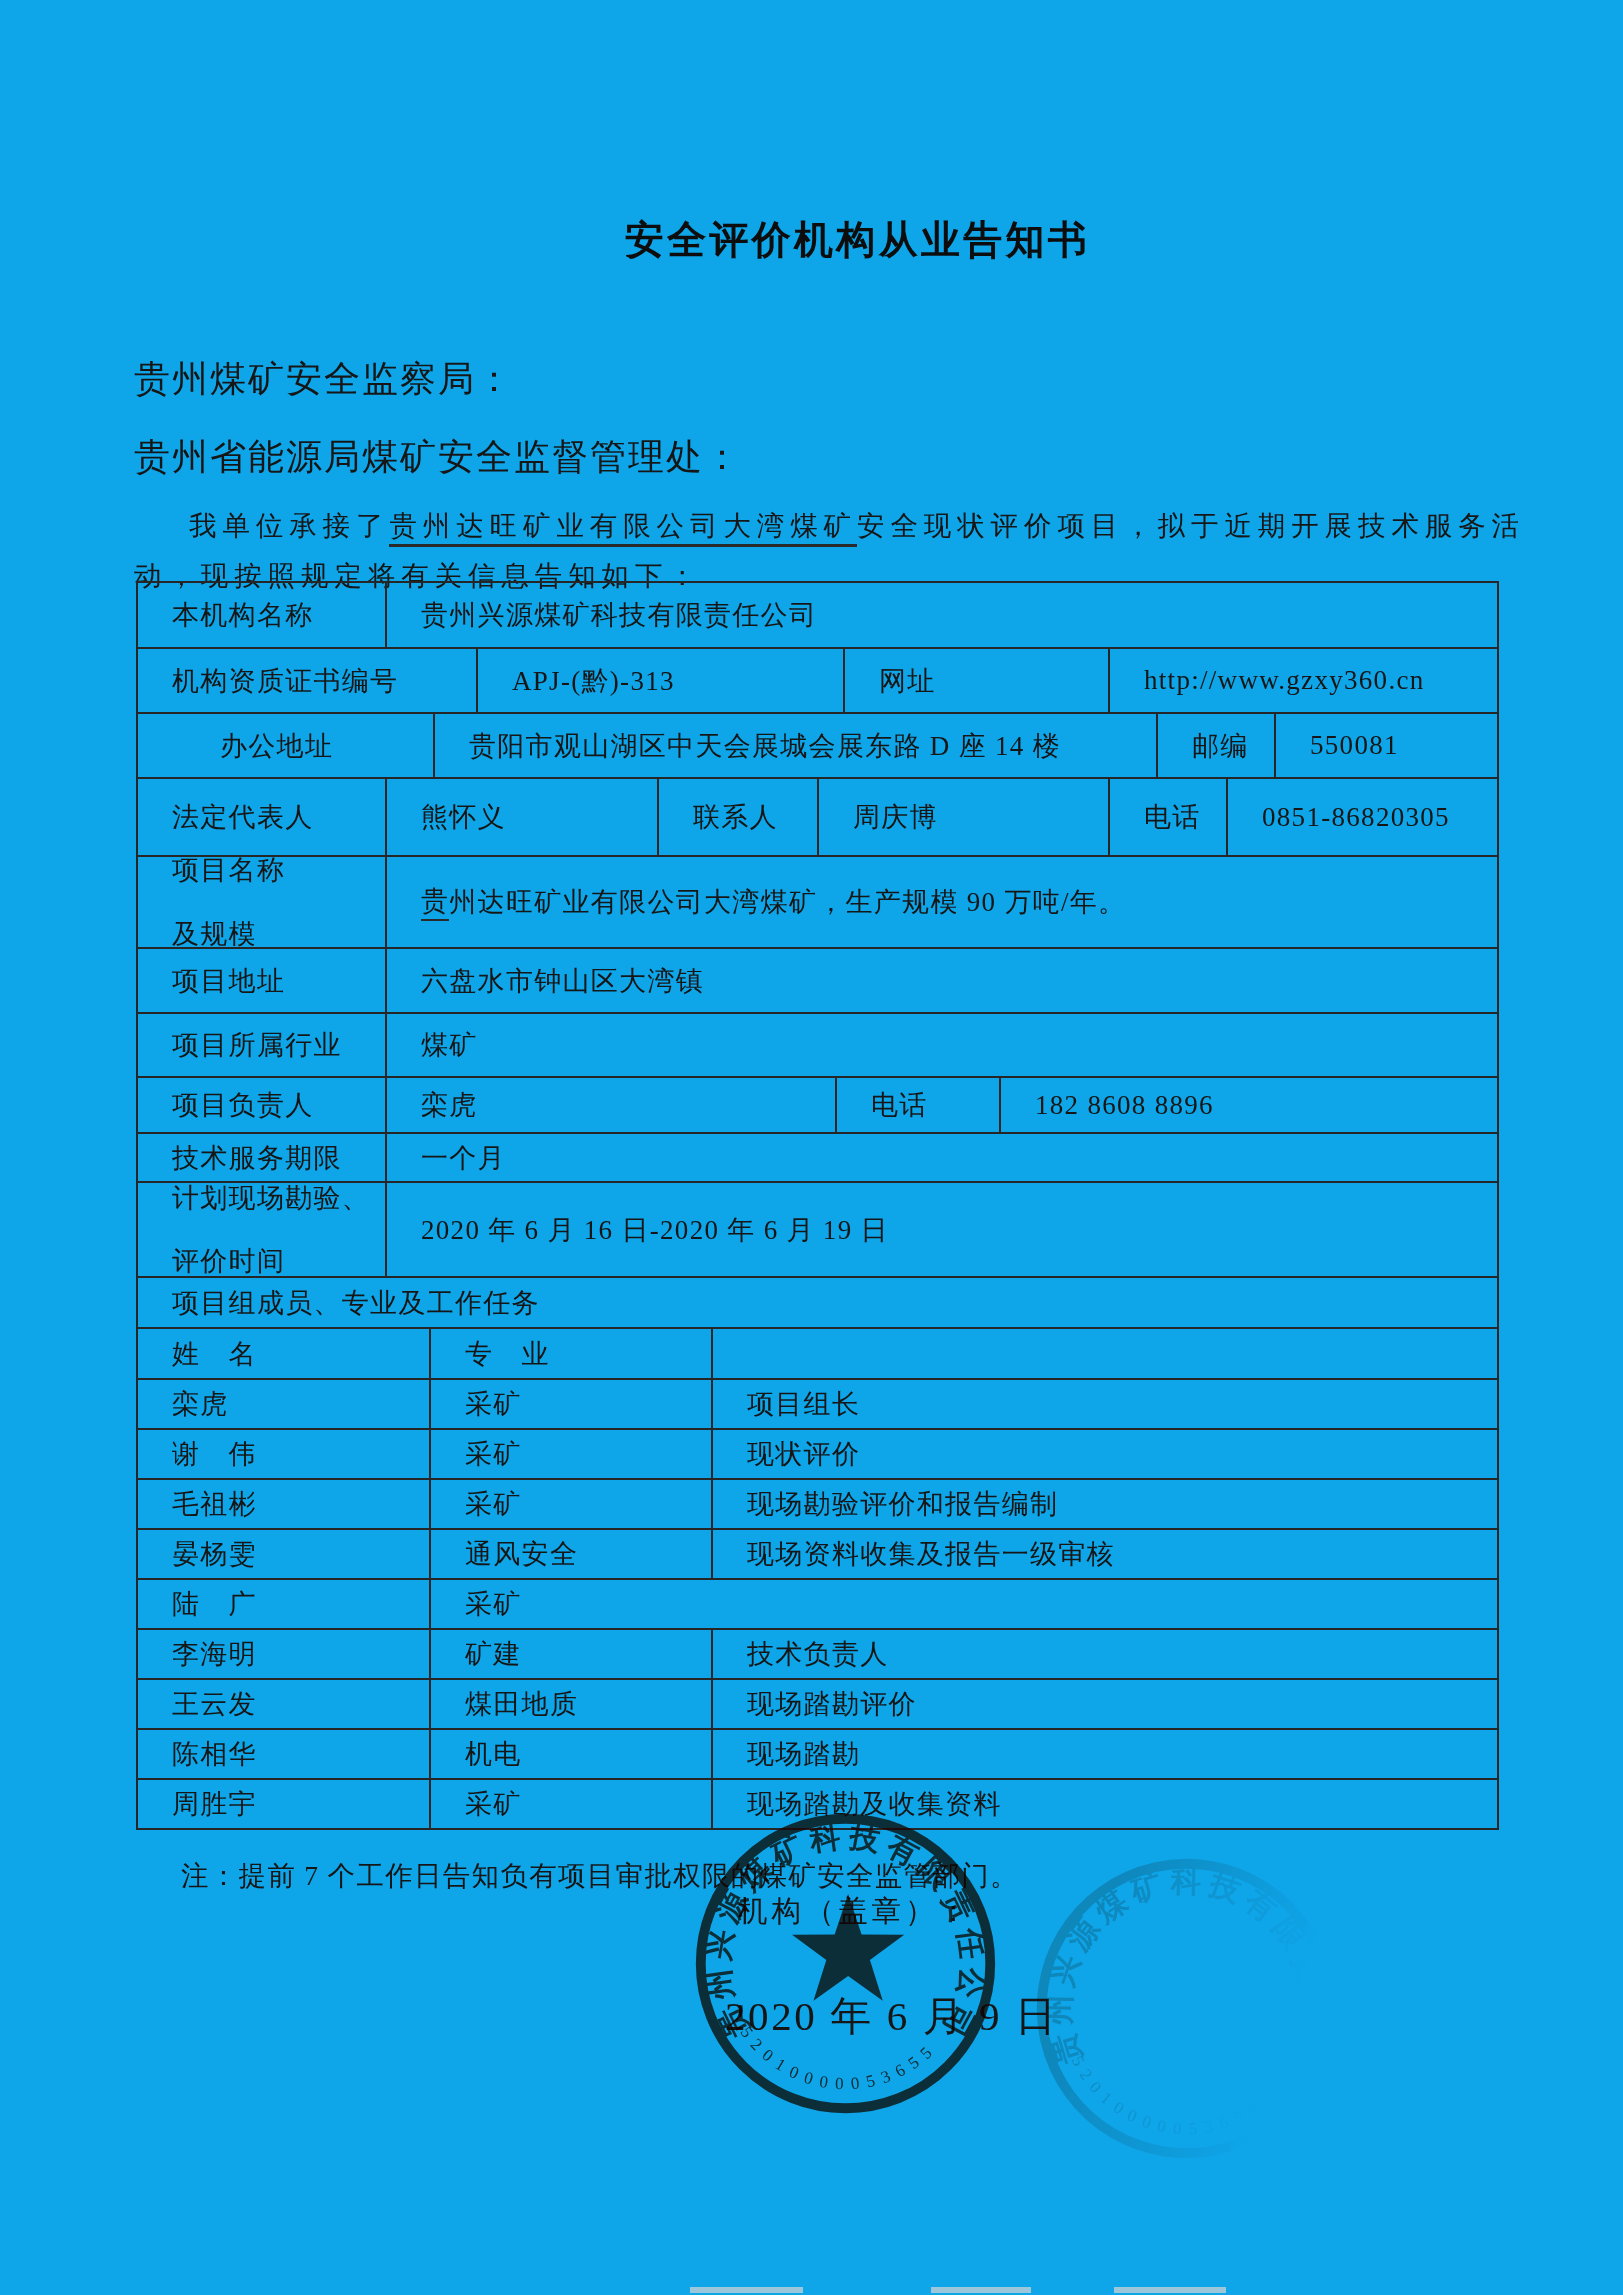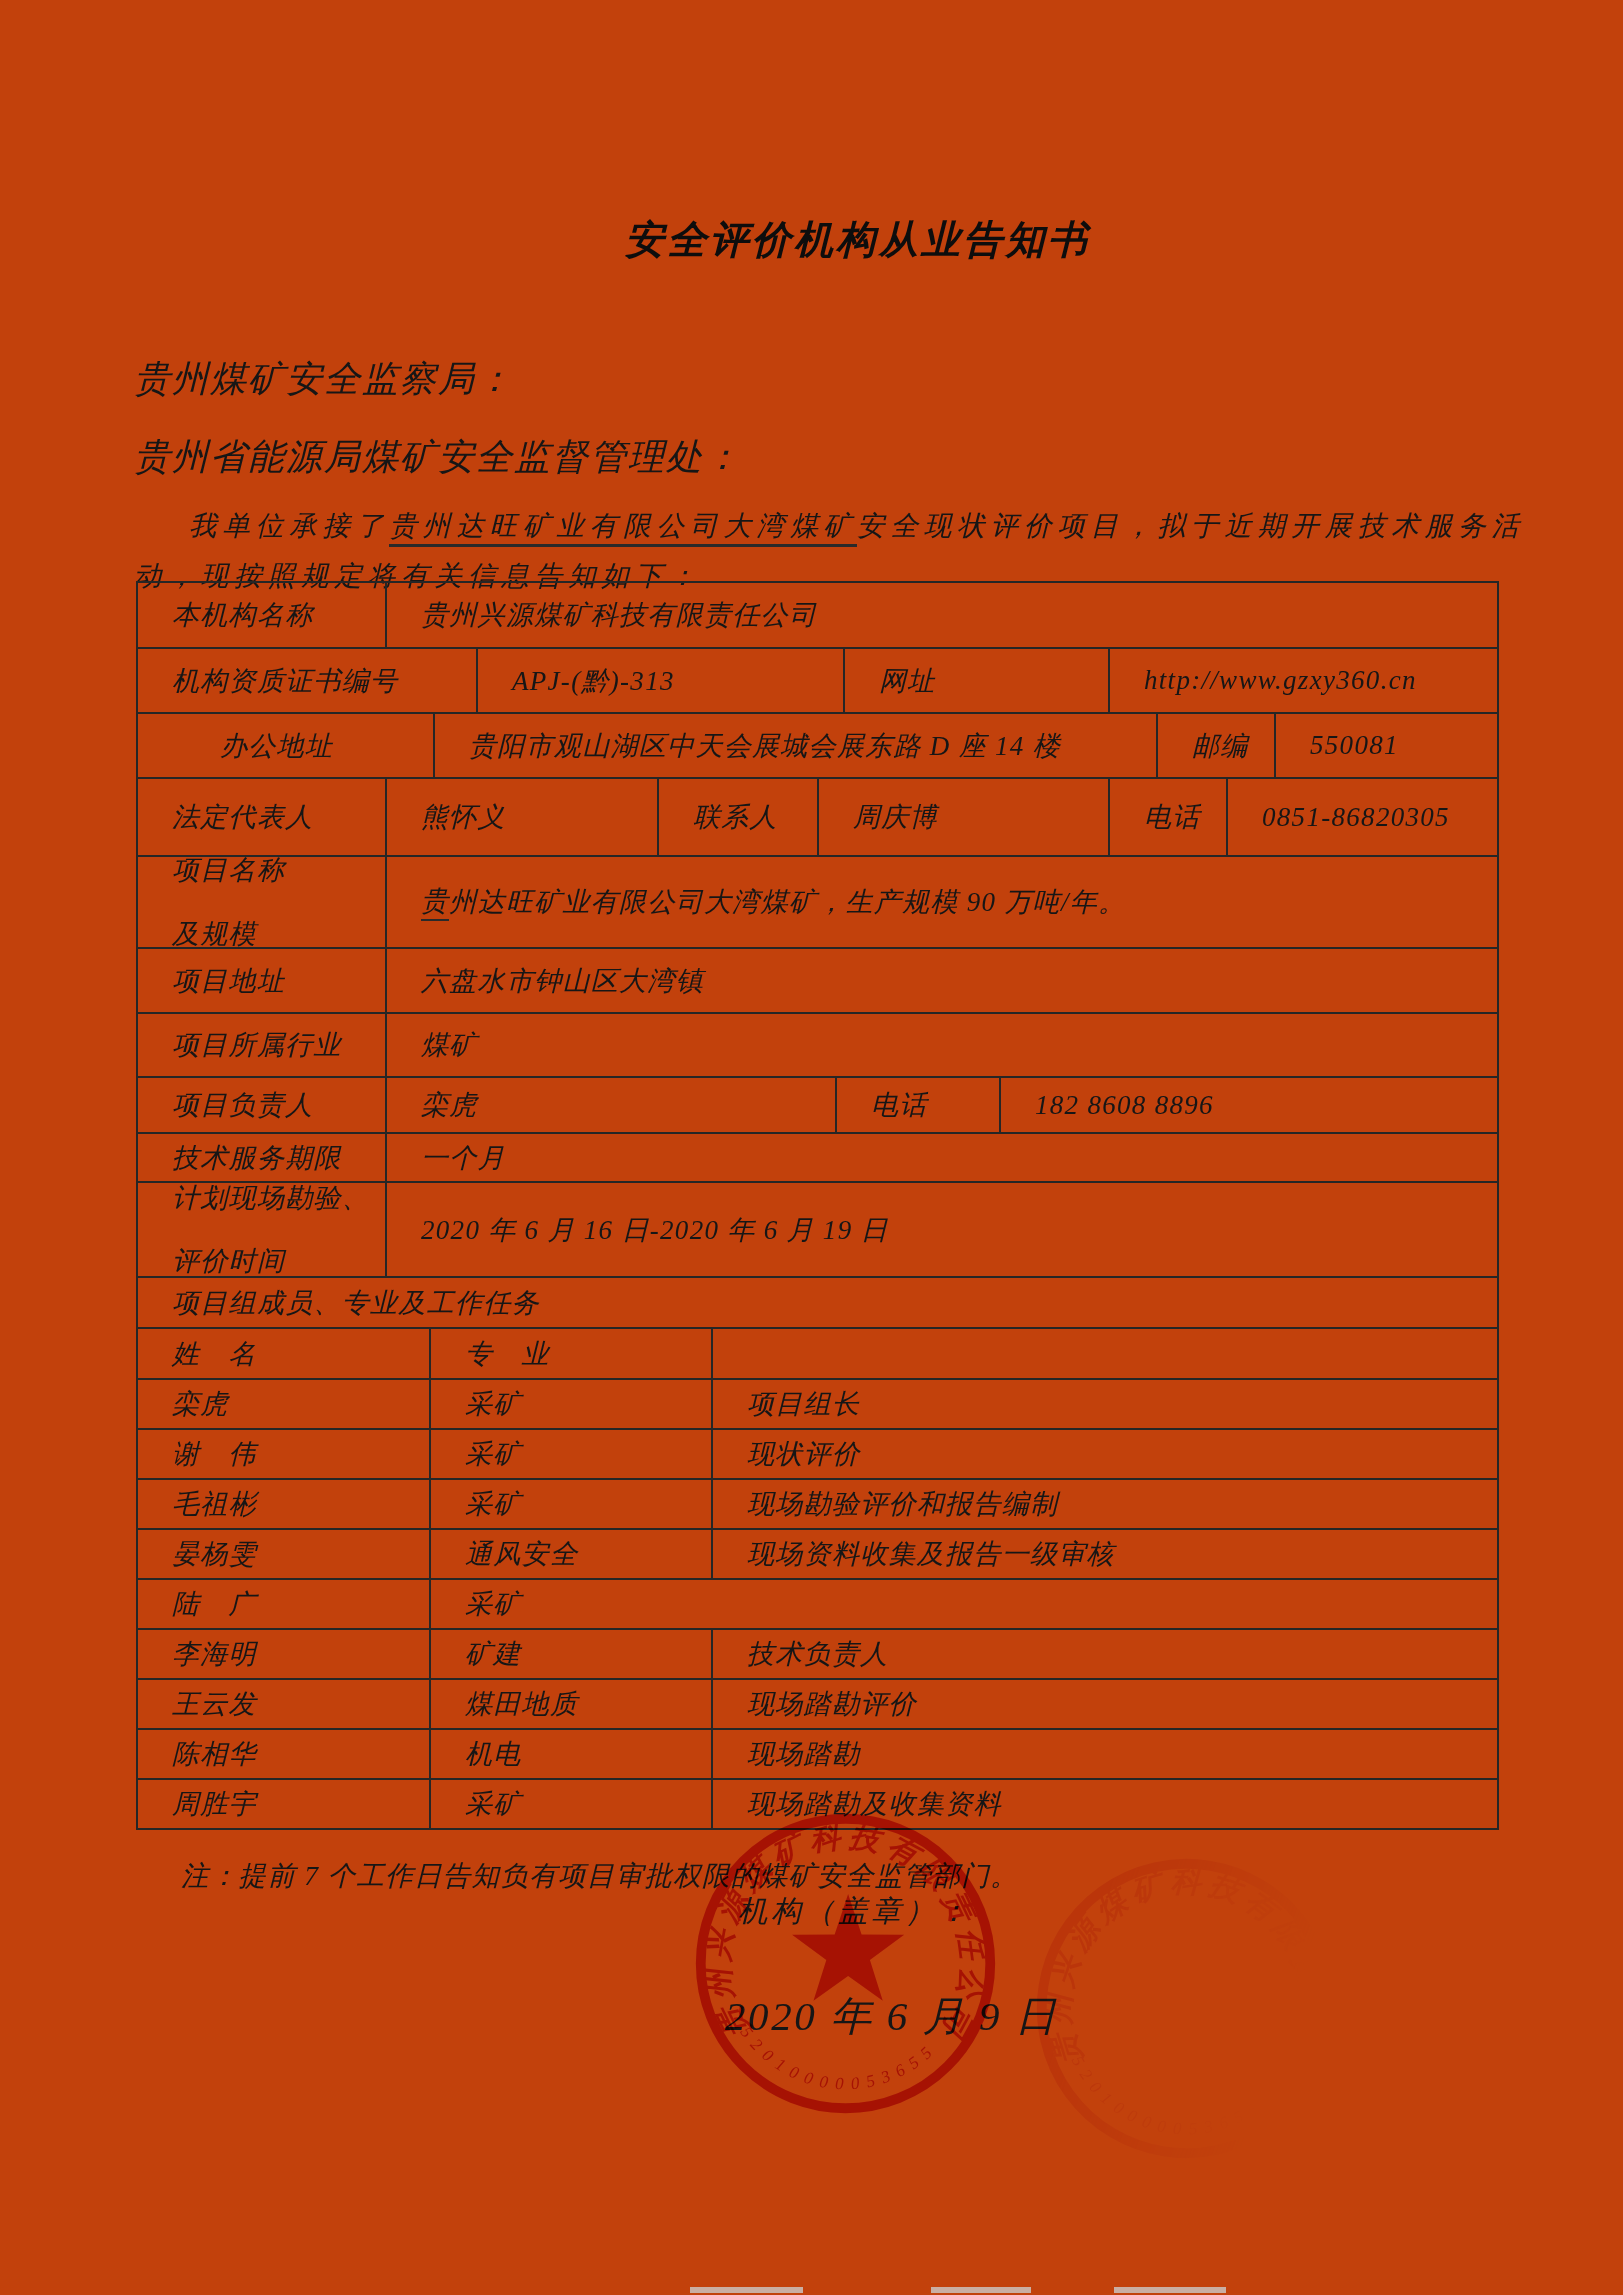--- a/index.html
+++ b/index.html
@@ -1,18 +1,18 @@
 <!DOCTYPE html>
 <html style="font-size:10.5px"><head>
 <meta charset="utf-8">
 <style>
   html,body{margin:0;padding:0;background:#ffffff;}
   #page{
-    position:relative; width:1623px; height:2295px; background:#c2410c;
-    font-family:"Liberation Serif","DejaVu Serif",serif; color:#161616; overflow:hidden;font-style:italic;
+    position:relative; width:1623px; height:2295px; background:#0ea5e9;
+    font-family:"Liberation Serif","DejaVu Serif",serif; color:#161616; overflow:hidden;
   }
   .abs{position:absolute;}
   
   #doc-title{
     left:92px; right:0; top:213px; text-align:center;
     font-family:"Liberation Sans","DejaVu Sans",sans-serif;
     font-weight:bold; font-size:39px; letter-spacing:3.3px; color:#0d0d0d;
   }
   
   .recipient{left:134px; font-size:36px; letter-spacing:2px;}

